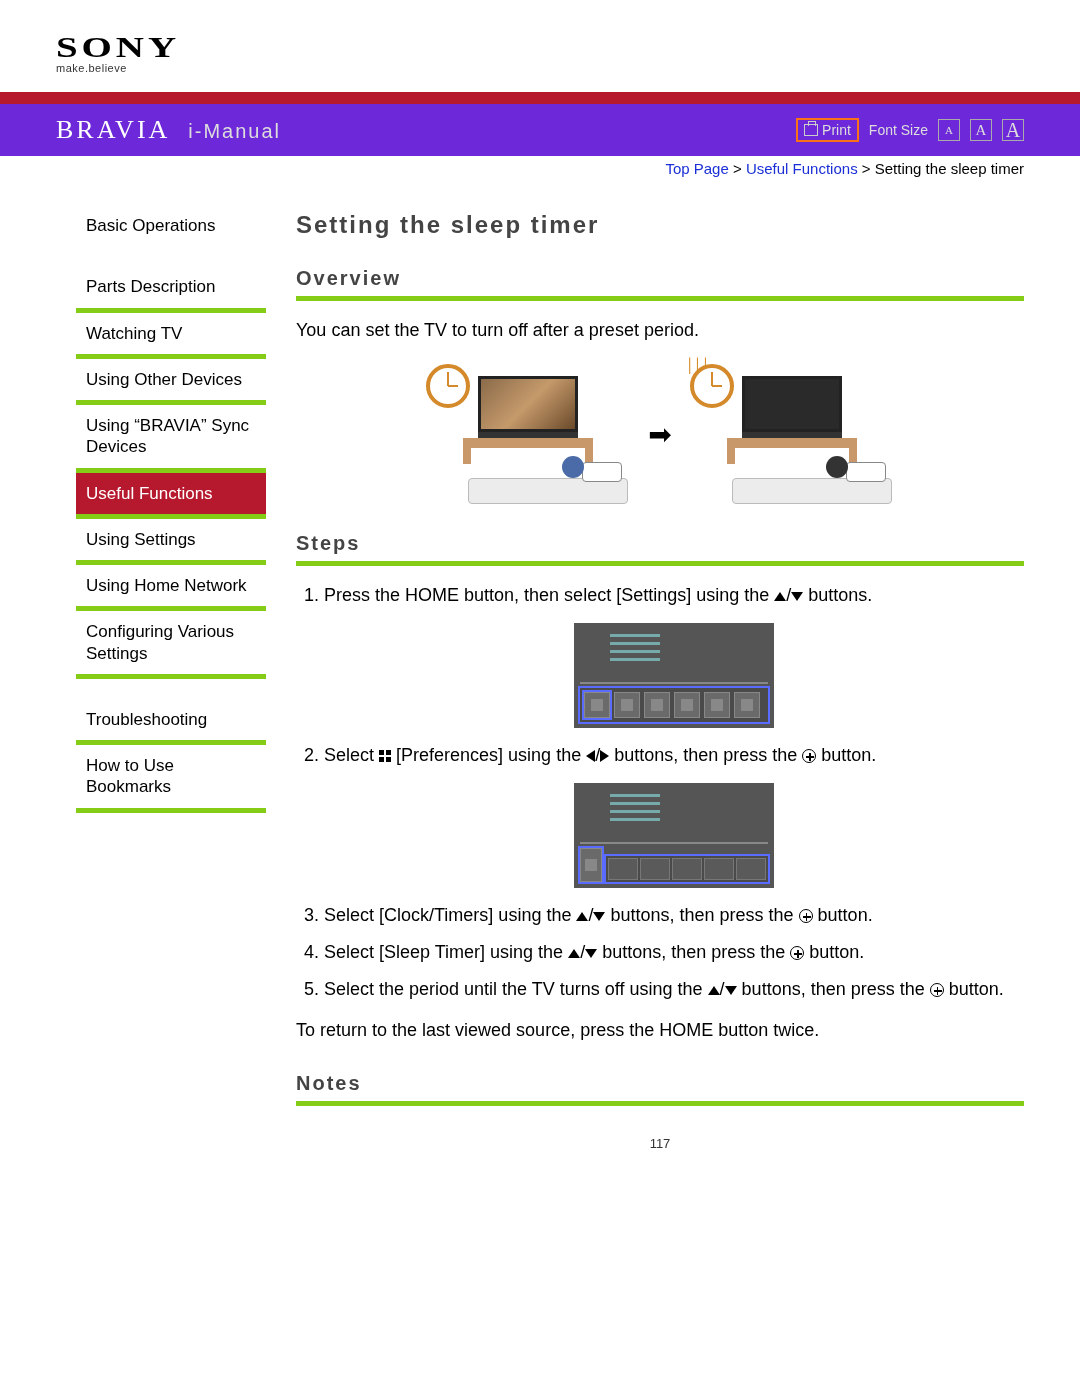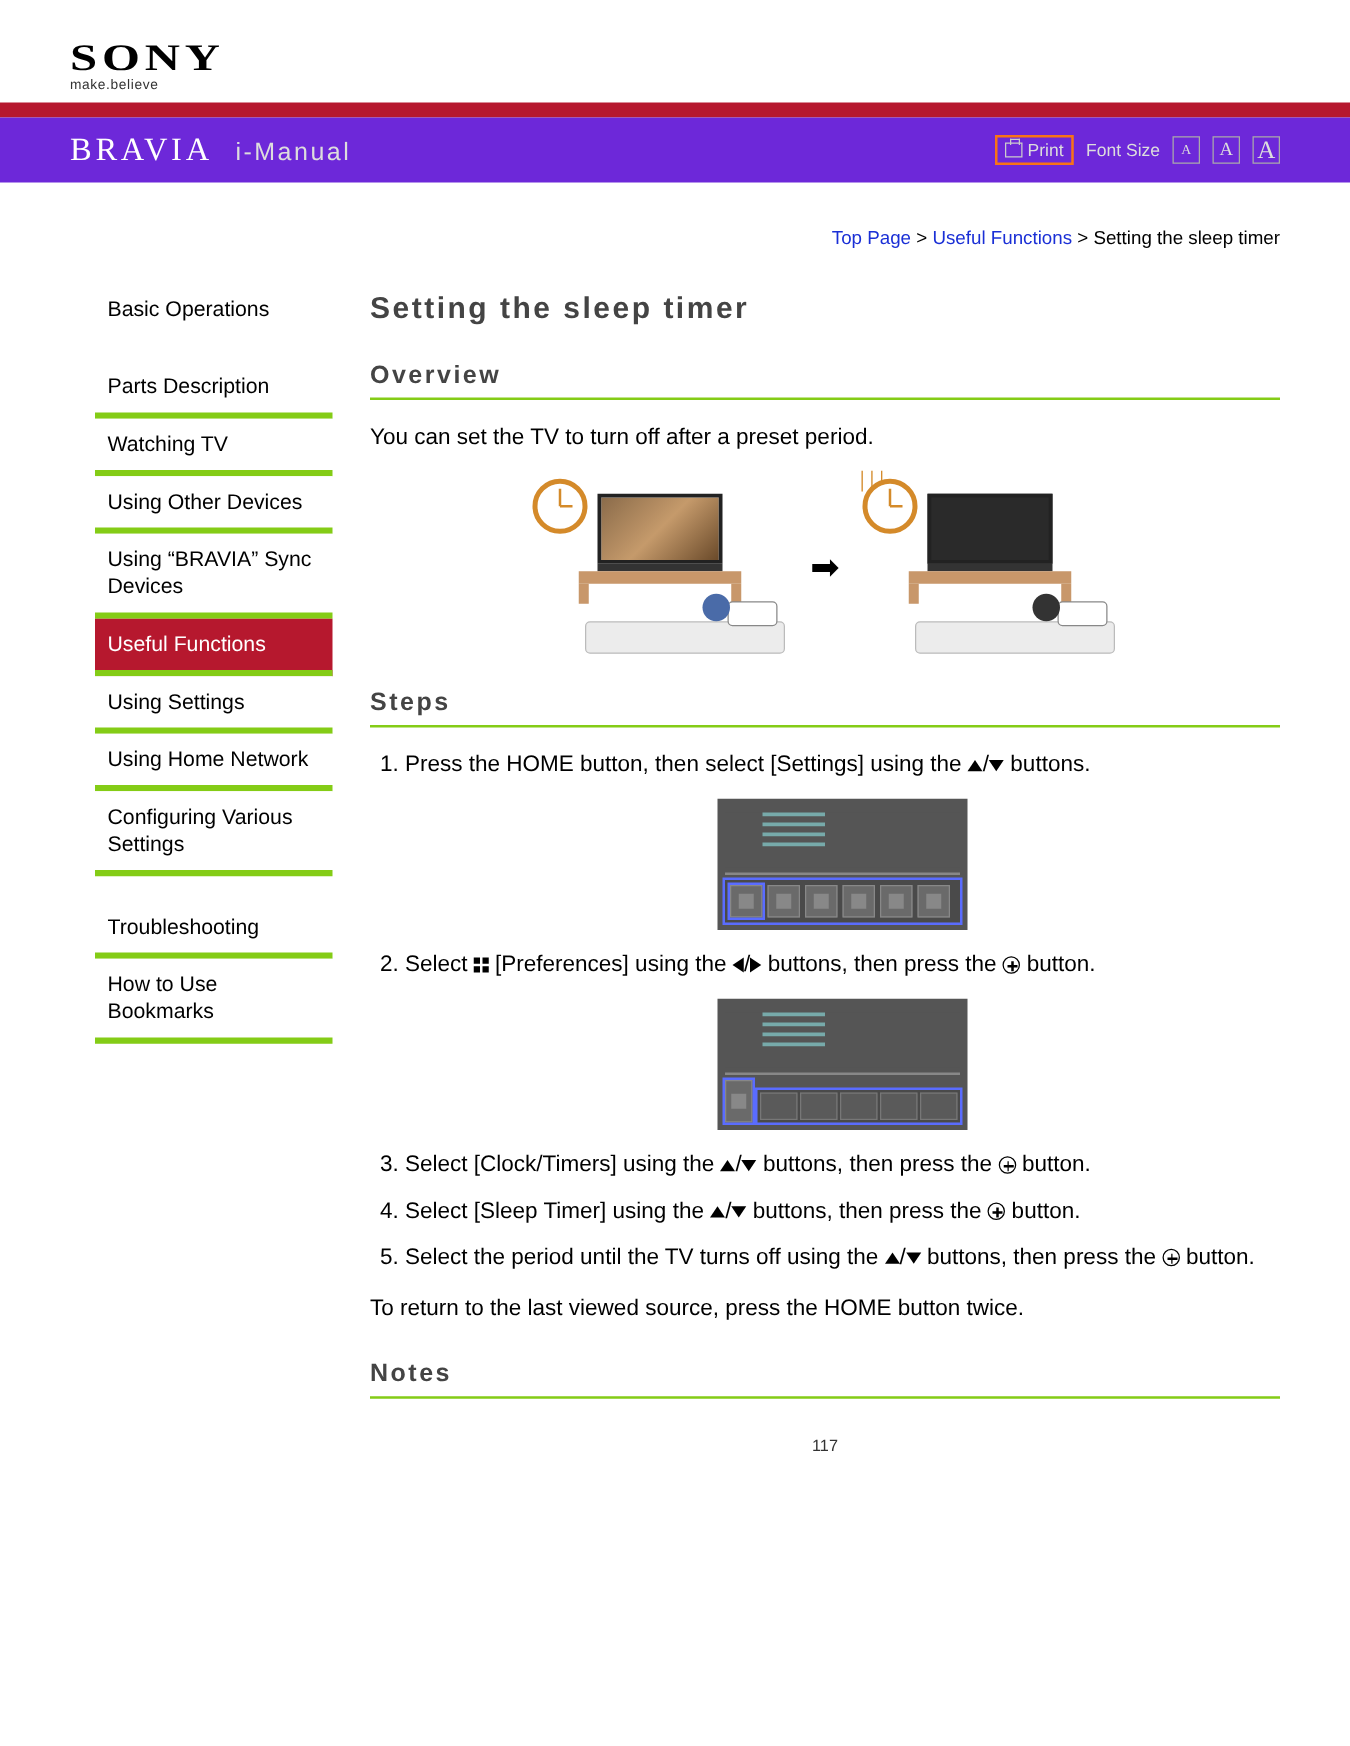--- a/index.html
+++ b/index.html
@@ -1,44 +1,44 @@
 <!DOCTYPE html>
 <html><head>
 <meta charset="utf-8">
 <style>
   * { box-sizing: border-box; margin: 0; padding: 0; }
   body { font-family: Arial, Helvetica, sans-serif; background: #fff; color: #000; width: 1080px; }
   .page { width: 1080px; padding: 0; }
-  .logo-area { padding: 30px 0 8px 56px; }
+  .logo-area { padding: 30px 0 18px 56px; }
   .logo-main { font-family: "Times New Roman", serif; font-weight: bold; font-size: 30px; letter-spacing: 3px; transform: scaleX(1.3); transform-origin: left; }
   .logo-sub { font-size: 11px; letter-spacing: 0.5px; color: #333; margin-top: -2px; }
   .red-bar { height: 12px; background: #b6182e; width: 100%; }
   .dark-bar { background: #6d28d9; display: flex; align-items: center; padding: 0 56px; height: 52px; justify-content: space-between; }
   .brand-row { display: flex; align-items: baseline; gap: 18px; }
   .bravia { color: #fff; font-family: "Times New Roman", serif; font-size: 26px; letter-spacing: 3px; font-weight: 400; }
   .imanual { color: #ddd; font-size: 20px; letter-spacing: 2px; }
   .tools { display: flex; align-items: center; gap: 10px; color: #ddd; font-size: 14px; }
   .print-btn { display:flex; align-items:center; gap:4px; border:2px solid #f97316; padding:2px 6px; cursor:pointer; }
   .font-label { font-size: 14px; }
   .size-btn { display:inline-flex; align-items:center; justify-content:center; width:22px; height:22px; border:1px solid #aaa; color:#ddd; cursor:pointer; font-family:"Times New Roman",serif; }
   .size-s { font-size:11px; }
   .size-m { font-size:15px; }
   .size-l { font-size:20px; }
   .content-wrap { display:flex; padding: 10px 56px 40px 76px; gap: 30px; }
-  .breadcrumb { text-align:right; padding: 4px 56px 0 0; font-size:15px;margin-top:32px; }
+  .breadcrumb { text-align:right; padding: 4px 56px 0 0; font-size:15px; }
   .breadcrumb a { color: #1a2fd6; text-decoration:none; }
   .breadcrumb .sep { color:#000; }
   .sidebar { width: 190px; flex-shrink:0; margin-top: 18px; }
   .sb-group { margin-bottom: 20px; }
   .sb-item { display:block; padding: 10px 10px; border-bottom:5px solid #84cc16; font-size:17px; color:#000; background:#fff; cursor:pointer; line-height:1.25; }
   .sb-item.standalone { border-bottom:none; margin-bottom: 18px; }
   .sb-item.active { background:#b6182e; color:#fff; }
   .main { flex:1; }
   .page-title { font-size:24px; letter-spacing:2px; color:#444; margin: 24px 0 28px 0; }
-  .section-h { font-size:20px; letter-spacing:2px; color:#444; border-bottom:2px solid #84cc16; padding-bottom:6px; margin: 28px 0 16px 0; }
+  .section-h { font-size:20px; letter-spacing:2px; color:#444; border-bottom:5px solid #84cc16; padding-bottom:6px; margin: 28px 0 16px 0; }
   .body-text { font-size:18px; line-height:1.5; margin: 14px 0; }
   .illus-row { display:flex; align-items:center; justify-content:center; gap:10px; margin: 20px 0; }
   .scene { position:relative; width:220px; height:140px; }
   .clock { position:absolute; left:8px; top:0; width:44px; height:44px; border:4px solid #d48a2a; border-radius:50%; background:#fff; }
   .clock::before { content:""; position:absolute; left:50%; top:50%; width:2px; height:14px; background:#d48a2a; transform-origin:bottom; transform:translate(-50%,-100%) rotate(0deg); }
   .clock::after { content:""; position:absolute; left:50%; top:50%; width:2px; height:10px; background:#d48a2a; transform-origin:bottom; transform:translate(-50%,-100%) rotate(90deg); }
   .alarm-lines { position:absolute; left:4px; top:-6px; color:#d48a2a; font-size:14px; }
   .tvstand { position:absolute; left:60px; top:12px; }
   .tv-on { width:100px; height:56px; background:linear-gradient(135deg,#8a6b4a,#c59a6b,#6a4a2a); border:3px solid #222; }
   .tv-off { width:100px; height:56px; background:#2a2a2a; border:3px solid #222; }

